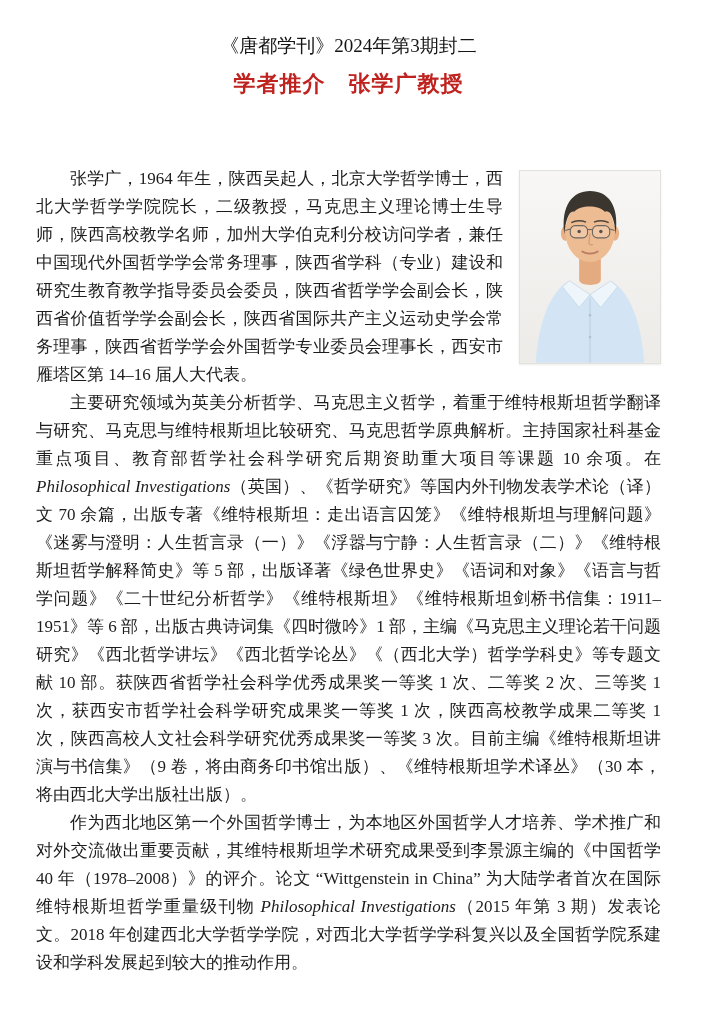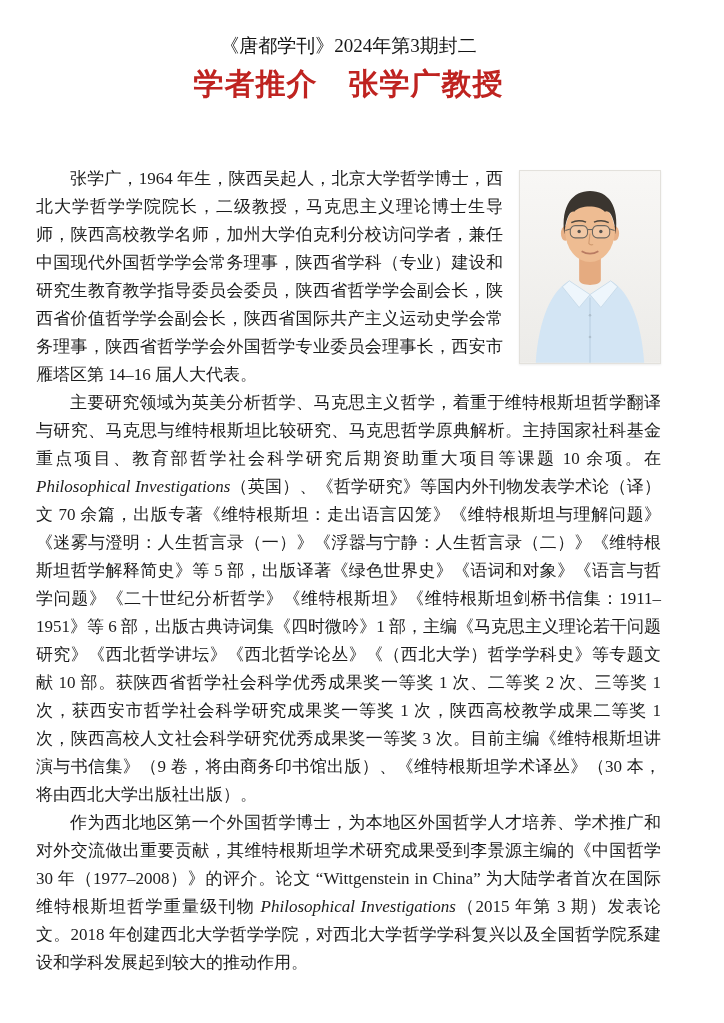--- a/index.html
+++ b/index.html
@@ -18,21 +18,21 @@
   }
   .page-header {
     text-align: center;
     font-size: 19px;
     line-height: 26px;
     color: #151515;
     font-weight: 400;
   }
   .page-title {
     text-align: center;
-    font-size: 30px;
+    font-size: 22px;
     line-height: 34px;
     font-weight: bold;
     color: var(--accent, #bf2320);
     margin-top: 8px;
     letter-spacing: 1px;
   }
   .article {
     margin-top: 64px;
     font-size: 17px;
     line-height: 28px;
@@ -110,17 +110,17 @@
 
         <path d="M71,63 L69.8,73 q1.4,2.2 4.4,1.2" stroke="#d09a70" stroke-width="1.1" fill="none"></path>
 
         <path d="M62.5,81 q8.5,5 17,0" stroke="#b97b62" stroke-width="1.7" fill="none"></path>
       </svg>
     </figure>
 
     <div id="paragraphs">
         <p><span class="seg">张学广，1964 年生，陕西吴起人，北京大学哲学博士，西北大学哲学学院院长，二级教授，马克思主义理论博士生导师，陕西高校教学名师，加州大学伯克利分校访问学者，兼任中国现代外国哲学学会常务理事，陕西省学科（专业）建设和研究生教育教学指导委员会委员，陕西省哲学学会副会长，陕西省价值哲学学会副会长，陕西省国际共产主义运动史学会常务理事，陕西省哲学学会外国哲学专业委员会理事长，西安市雁塔区第 14–16 届人大代表。</span></p>
         <p><span class="seg">主要研究领域为英美分析哲学、马克思主义哲学，着重于维特根斯坦哲学翻译与研究、马克思与维特根斯坦比较研究、马克思哲学原典解析。主持国家社科基金重点项目、教育部哲学社会科学研究后期资助重大项目等课题 10 余项。在 </span><span class="latin-italic">Philosophical Investigations</span><span class="seg">（英国）、《哲学研究》等国内外刊物发表学术论（译）文 70 余篇，出版专著《维特根斯坦：走出语言囚笼》《维特根斯坦与理解问题》《迷雾与澄明：人生哲言录（一）》《浮嚣与宁静：人生哲言录（二）》《维特根斯坦哲学解释简史》等 5 部，出版译著《绿色世界史》《语词和对象》《语言与哲学问题》《二十世纪分析哲学》《维特根斯坦》《维特根斯坦剑桥书信集：1911–1951》等 6 部，出版古典诗词集《四时微吟》1 部，主编《马克思主义理论若干问题研究》《西北哲学讲坛》《西北哲学论丛》《（西北大学）哲学学科史》等专题文献 10 部。获陕西省哲学社会科学优秀成果奖一等奖 1 次、二等奖 2 次、三等奖 1 次，获西安市哲学社会科学研究成果奖一等奖 1 次，陕西高校教学成果二等奖 1 次，陕西高校人文社会科学研究优秀成果奖一等奖 3 次。目前主编《维特根斯坦讲演与书信集》（9 卷，将由商务印书馆出版）、《维特根斯坦学术译丛》（30 本，将由西北大学出版社出版）。</span></p>
-        <p><span class="seg">作为西北地区第一个外国哲学博士，为本地区外国哲学人才培养、学术推广和对外交流做出重要贡献，其维特根斯坦学术研究成果受到李景源主编的《中国哲学 30 年（1977–2008）》的评介。论文 “Wittgenstein in China” 为大陆学者首次在国际维特根斯坦哲学重量级刊物 </span><span class="latin-italic">Philosophical Investigations</span><span class="seg">（2015 年第 3 期）发表论文。2018 年创建西北大学哲学学院，对西北大学哲学学科复兴以及全国哲学院系建设和学科发展起到较大的推动作用。</span></p>
+        <p><span class="seg">作为西北地区第一个外国哲学博士，为本地区外国哲学人才培养、学术推广和对外交流做出重要贡献，其维特根斯坦学术研究成果受到李景源主编的《中国哲学 40 年（1978–2008）》的评介。论文 “Wittgenstein in China” 为大陆学者首次在国际维特根斯坦哲学重量级刊物 </span><span class="latin-italic">Philosophical Investigations</span><span class="seg">（2015 年第 3 期）发表论文。2018 年创建西北大学哲学学院，对西北大学哲学学科复兴以及全国哲学院系建设和学科发展起到较大的推动作用。</span></p>
       </div>
 
   </div>
 </div>
 
 </body></html>

